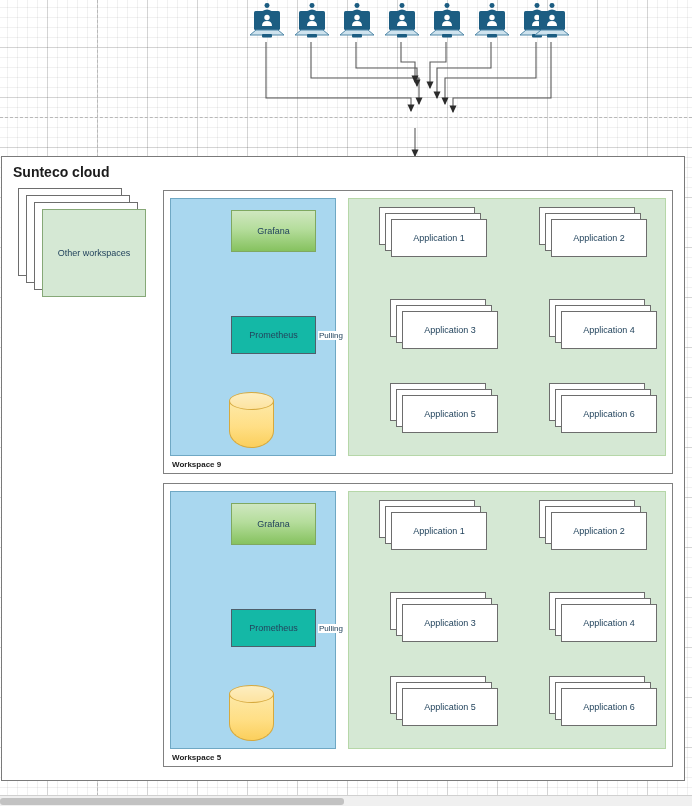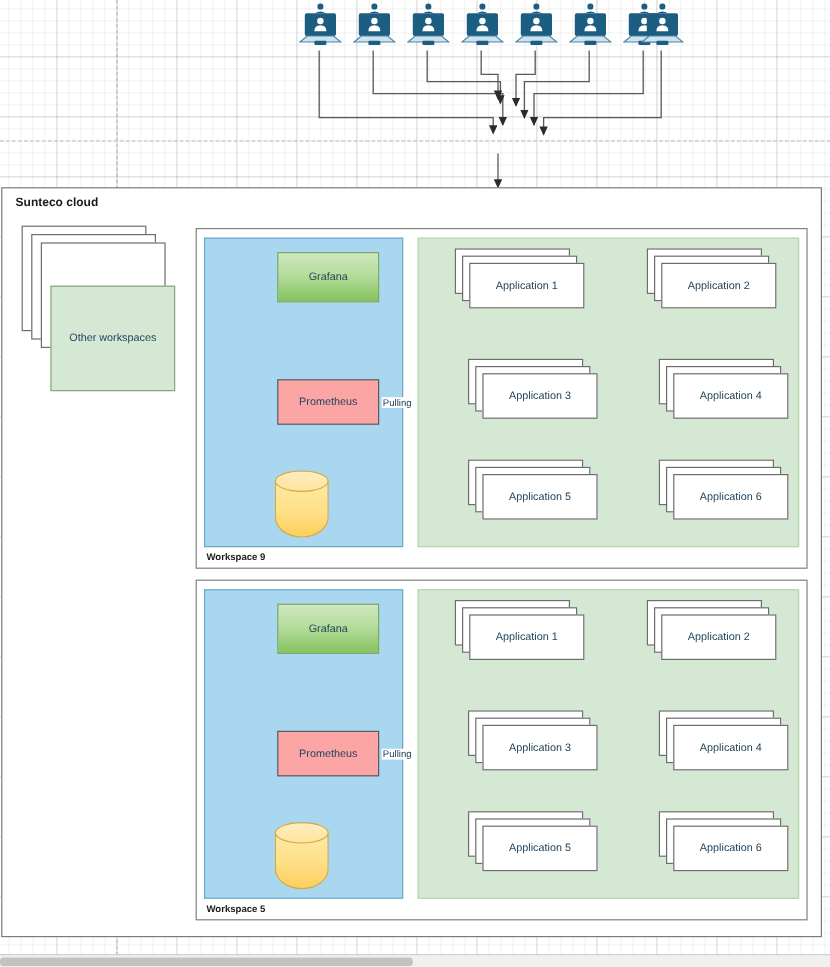--- a/index.html
+++ b/index.html
@@ -39,38 +39,38 @@
     text-align:center;color:#23445d;font-size:9px;line-height:11px;
     white-space:nowrap;
   }
 
   
   .sunteco{
     position:absolute;left:1px;top:156px;width:684px;height:625px;
     border:1.6px solid #7a7a7a;background:#ffffff;box-sizing:border-box;
   }
   .sunteco-title{
-    position:absolute;left:11px;top:7px;font-size:10px;font-weight:bold;color:#1b1b1b;
+    position:absolute;left:11px;top:7px;font-size:14px;font-weight:bold;color:#1b1b1b;
   }
 
   
   .workspace{
     position:absolute;border:1.4px solid #808080;background:#ffffff;box-sizing:border-box;
   }
   .ws-title{position:absolute;left:8px;bottom:4px;font-size:8px;font-weight:bold;color:#1b1b1b;}
   .blue-panel{position:absolute;background:#a9d7ef;border:1px solid #6fa8c4;box-sizing:border-box;}
   .green-panel{position:absolute;background:#d5e8d4;border:1px solid #b6d7a8;box-sizing:border-box;}
 
   
   .grafana{
     background:linear-gradient(to bottom,#cfe7c0 0%,#b5dd9c 45%,#86c25f 100%);
     border:1px solid #7fa861;box-sizing:border-box;
   }
   
-  .prometheus{background:#fca5a5;border:1.3px solid #4e5f6b;box-sizing:border-box;}
+  .prometheus{background:#14b8a6;border:1.3px solid #4e5f6b;box-sizing:border-box;}
 
   
   .db{position:absolute;}
   .db .body{
     position:absolute;left:0;right:0;top:9px;bottom:0;
     background:linear-gradient(to bottom,#fde9a8 0%,#ffdf86 55%,#fbcf5c 100%);
     border-left:1px solid #d6a93e;border-right:1px solid #d6a93e;border-bottom:1px solid #d6a93e;
     border-radius:0 0 50% 50%/0 0 17px 17px;
   }
   .db .top{
@@ -257,21 +257,21 @@
 
 
   <div class="sunteco">
     <div class="sunteco-title">Sunteco cloud</div>
   </div>
 
   <div class="stack" style="left:18px;top:188px;width:128px;height:112px;">
     <div class="card" style="left:0;top:0;width:104px;height:88px;"></div>
     <div class="card" style="left:8px;top:7px;width:104px;height:88px;"></div>
     <div class="card" style="left:16px;top:14px;width:104px;height:88px;"></div>
-    <div class="card front greenface" style="left:24px;top:21px;width:104px;height:88px;margin-top:29px;">
+    <div class="card front greenface" style="left:24px;top:21px;width:104px;height:88px;">
       <div class="lbl">Other workspaces</div>
     </div>
   </div>
 
   <div class="workspace" style="left:163px;top:190px;width:510px;height:284px;">
     <div class="ws-title">Workspace 9</div>
   </div>
 
   <div class="blue-panel" style="left:170px;top:198px;width:166px;height:258px;"></div>
   <div class="green-panel" style="left:348px;top:198px;width:318px;height:258px;"></div>

